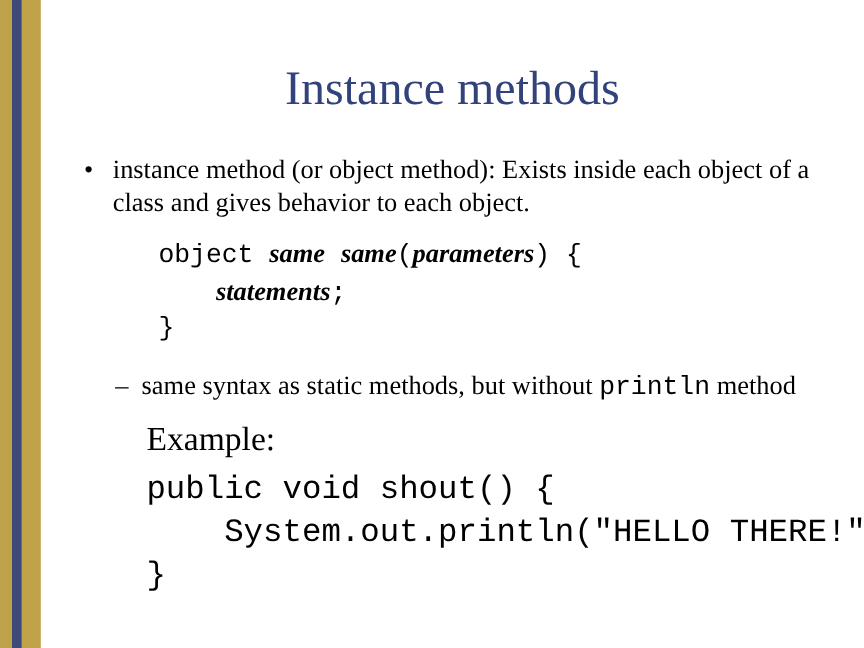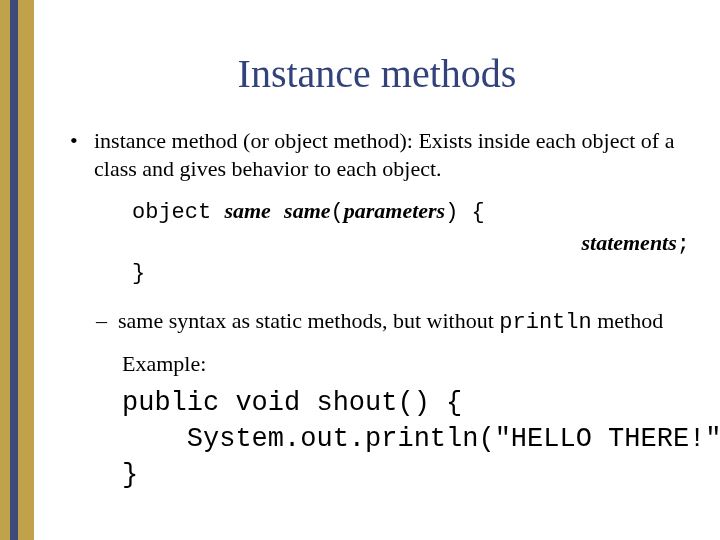--- a/index.html
+++ b/index.html
@@ -66,34 +66,34 @@
 
   .code-template {
     font-family: "Courier New", Courier, monospace;
     font-size: 22px;
     line-height: 1.35;
     margin-left: 68px;
     margin-bottom: 18px;
   }
   .code-template .it { font-style: italic; font-weight: bold; font-family: "Times New Roman", Times, serif; }
   .code-template .kw { font-family: "Courier New", Courier, monospace; }
-  .code-template .stmts { margin-left: 48px; text-align: right; }
+  .code-template .stmts { margin-left: 48px; }
 
   .bullet-l2 {
     display: flex;
     font-size: 22px;
     line-height: 1.25;
     margin-left: 32px;
     margin-bottom: 14px;
   }
   .bullet-l2 .dash { width: 22px; flex-shrink: 0; }
   .mono { font-family: "Courier New", Courier, monospace; }
 
   .example-label {
-    font-size: 22px;
+    font-size: 28px;
     margin-left: 58px;
     margin-bottom: 8px;
   }
   .example-code {
     font-family: "Courier New", Courier, monospace;
     font-size: 27px;
     line-height: 1.35;
     margin-left: 58px;
     white-space: pre;
   }

